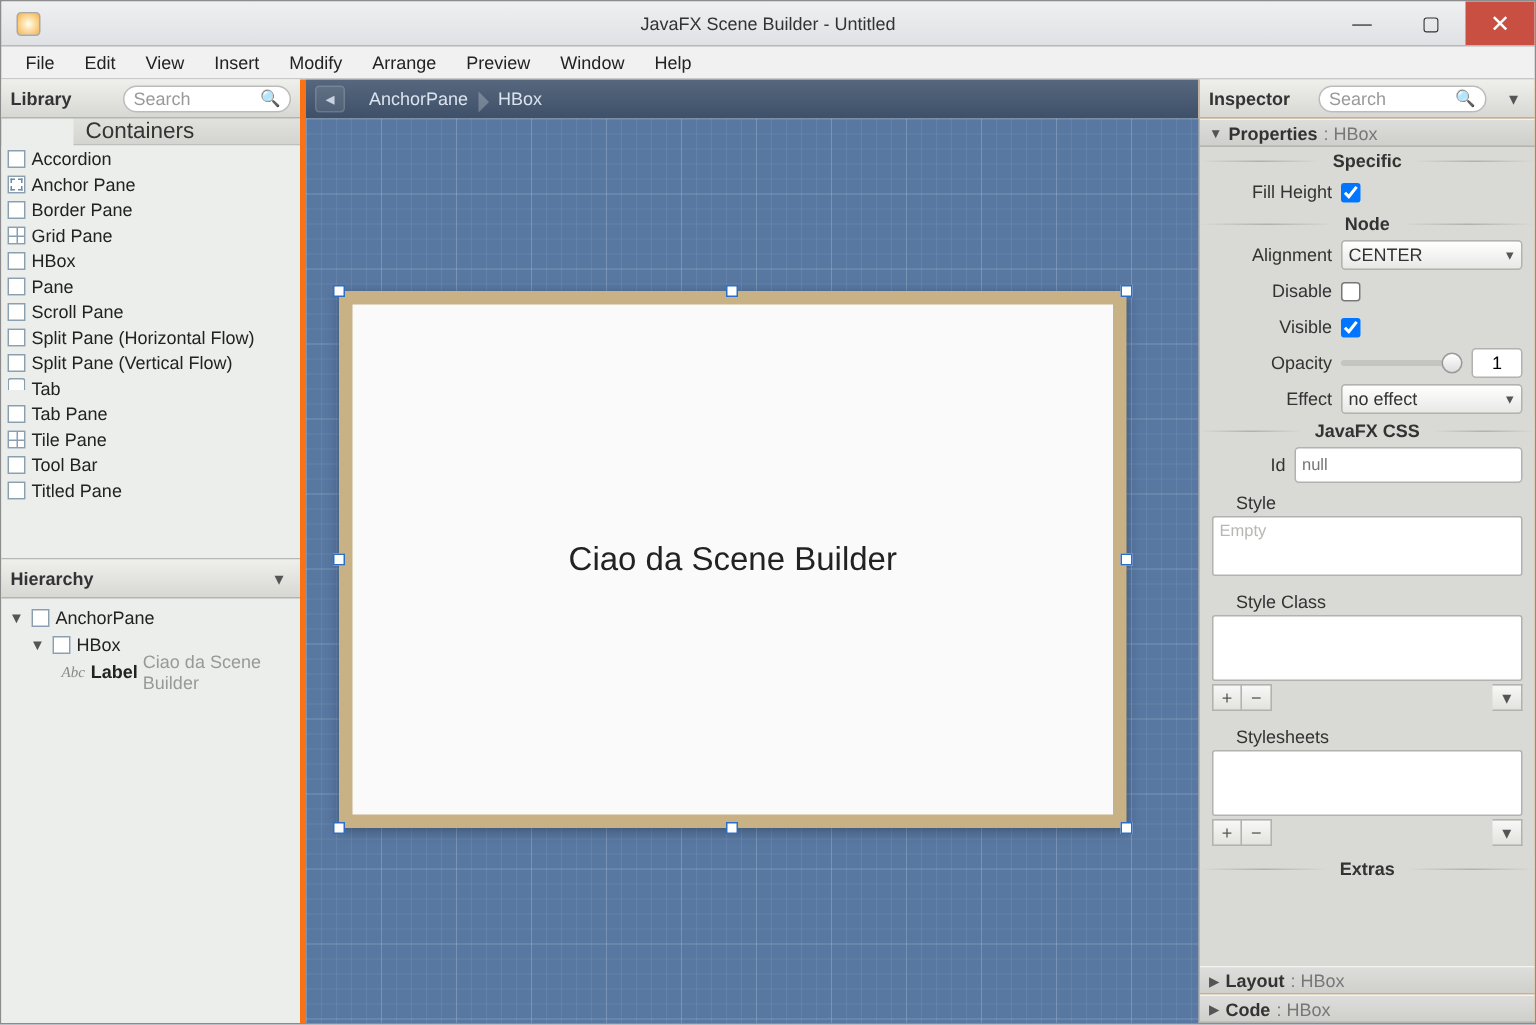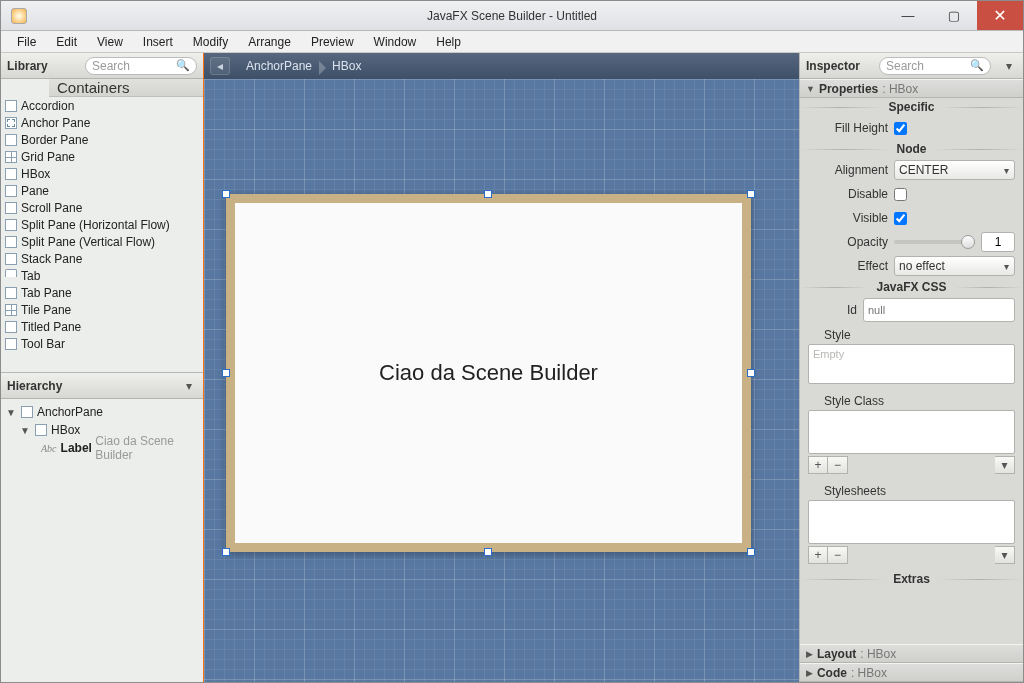--- a/index.html
+++ b/index.html
@@ -16,21 +16,21 @@
 .titlebar .winbtn.close { background: #c94f43; color: #fff; font-size: 16px; }
 
 
 .menubar { height: 22px; background: #f1f1f1; display: flex; align-items: center; padding: 0 8px; gap: 4px; border-bottom: 1px solid #c9c9c9; }
 .menubar .mitem { padding: 2px 8px; color: #222; text-align: right; }
 
 
 .body { flex: 1; display: flex; min-height: 0; }
 
 
-.leftpanel { width: 203px; display: flex; flex-direction: column; background: #eceeeb; border-right: 1px solid #f97316; }
+.leftpanel { width: 203px; display: flex; flex-direction: column; background: #eceeeb; border-right: 4px solid #f97316; }
 
 .panel-header { height: 26px; background: linear-gradient(#efefec,#d7d8d4); border-bottom: 1px solid #b3b3b0; display: flex; align-items: center; padding: 0 6px; gap: 8px; position: relative; }
 .panel-header .label { font-weight: bold; color: #333; }
 .panel-header .search { margin-left: auto; width: 112px; height: 18px; border: 1px solid #bcbcbc; border-radius: 9px; background: #fff; display: flex; align-items: center; padding: 0 6px; color: #9a9a9a; font-size: 11px; }
 .panel-header .search .mag { margin-left: auto; font-size: 11px; color: #888; }
 .panel-header .chev { width: 16px; text-align: center; color: #555; margin-left: 4px; }
 
 .section-sub { height: 18px; background: linear-gradient(#e1e2dd,#d4d5d0); border-bottom: 1px solid #bfbfbb; display:flex; align-items:center; padding:0 8px; font-weight:normal; color:#333; font-size:15px;margin-left:48px; }
 
 .library-list { flex: 1 1 auto; overflow: hidden; background: #eceeeb; }
@@ -180,42 +180,38 @@
           </div>
         <div class="lib-item">
             <span class="ico"></span>
             <span>Split Pane (Horizontal Flow)</span>
           </div>
         <div class="lib-item">
             <span class="ico"></span>
             <span>Split Pane (Vertical Flow)</span>
           </div>
         <div class="lib-item">
-            <span class="ico stack"></span>
-            <span>Stack Pane</span>
-          </div>
-        <div class="lib-item">
             <span class="ico tab"></span>
             <span>Tab</span>
           </div>
         <div class="lib-item">
             <span class="ico"></span>
             <span>Tab Pane</span>
           </div>
         <div class="lib-item">
             <span class="ico grid"></span>
             <span>Tile Pane</span>
           </div>
         <div class="lib-item">
             <span class="ico"></span>
+            <span>Tool Bar</span>
+          </div>
+        <div class="lib-item">
+            <span class="ico"></span>
             <span>Titled Pane</span>
-          </div>
-        <div class="lib-item">
-            <span class="ico"></span>
-            <span>Tool Bar</span>
           </div>
       </div>
 
       <div class="hierarchy">
         <div class="panel-header">
           <span class="label">Hierarchy</span>
           <span class="chev" style="margin-left:auto">▾</span>
         </div>
         <div class="hier-body">
           <div class="tree-row depth0">

